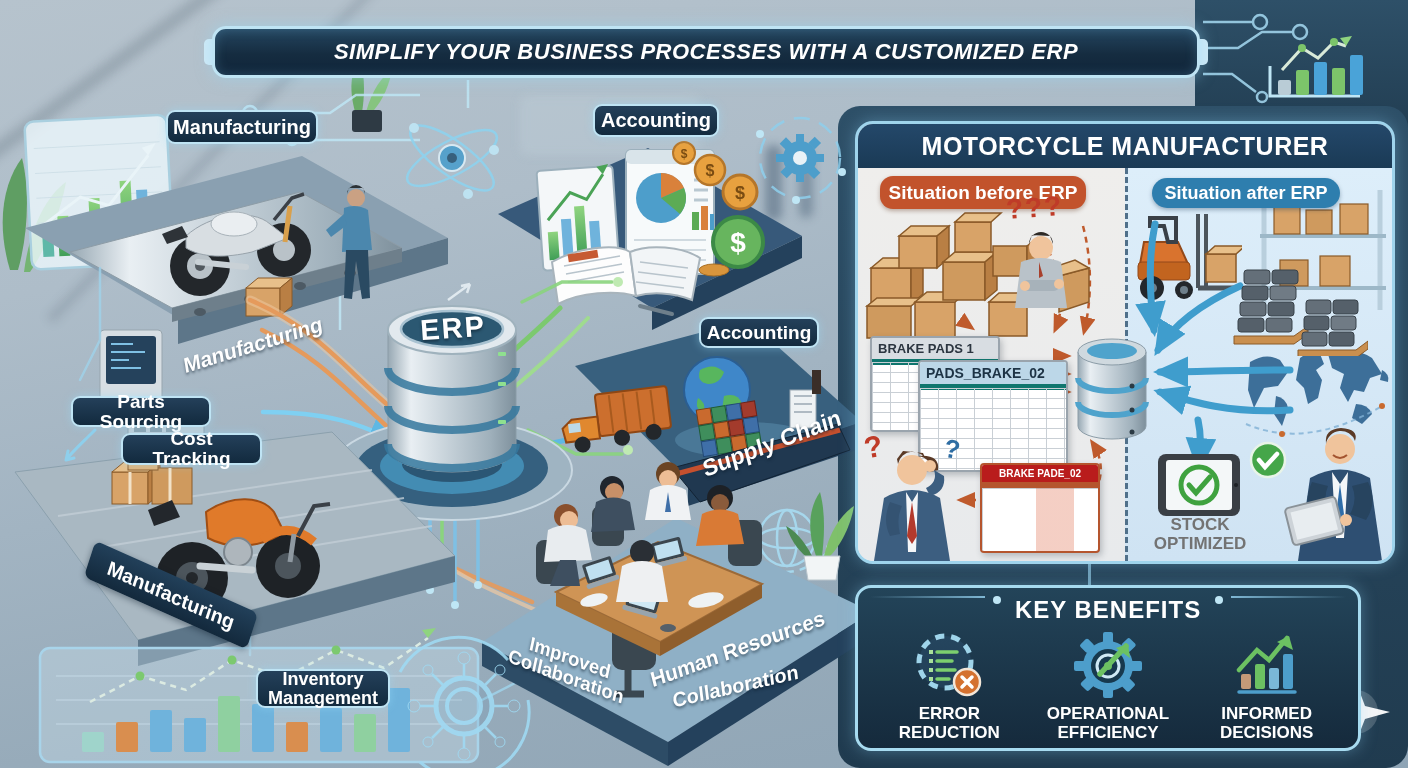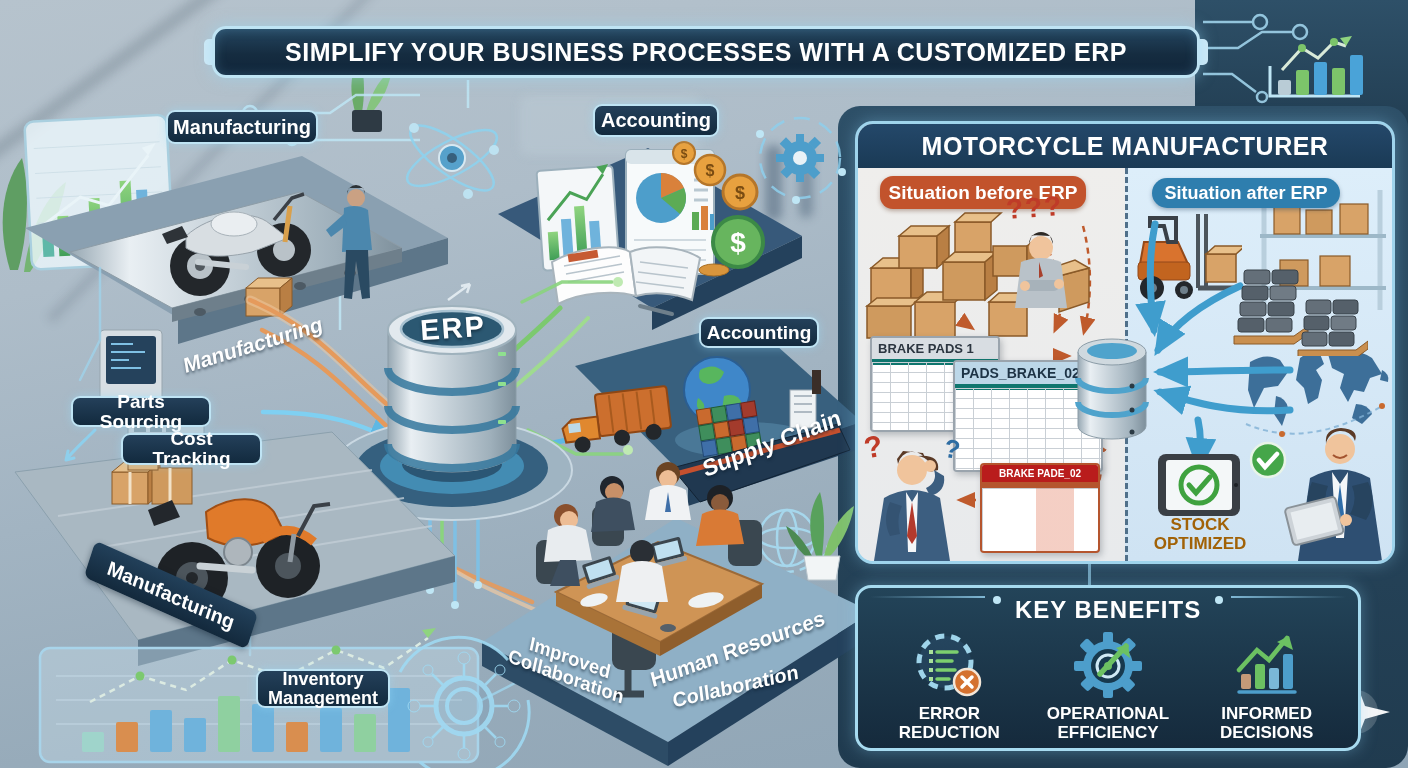--- a/index.html
+++ b/index.html
@@ -12,21 +12,21 @@
   .lab{position:absolute;z-index:6;display:flex;align-items:center;justify-content:center;
     text-align:center;color:#fff;font-weight:bold;}
   .pill{background:linear-gradient(180deg,#24405a,#122a3e);border:2px solid #bfe4f4;border-radius:9px;
     box-shadow:0 0 10px rgba(150,220,250,.45);padding:2px 8px;line-height:1.05;}
   .banner{background:linear-gradient(180deg,#22405a,#13293c);border-radius:7px;padding:3px 12px;line-height:1.05;
     box-shadow:0 2px 6px rgba(10,25,40,.4);}
   .floor-text{text-shadow:0 2px 3px rgba(10,25,40,.55);line-height:1.02;}
   .title-banner{left:212px;top:26px;width:988px;height:52px;z-index:7;
     background:linear-gradient(180deg,#24455f,#152c40 55%,#10253a);
     border:3px solid #bfe4f4;border-radius:14px;box-shadow:0 0 16px rgba(150,220,250,.5),inset 0 0 12px rgba(120,190,230,.25);
-    font-size:25px;letter-spacing:.5px;}
+    font-size:22px;letter-spacing:.5px;font-style:italic;}
   .title-tab{position:absolute;z-index:6;width:18px;height:26px;background:#cfe9f6;border-radius:5px;top:39px;}
   
   .case-panel{position:absolute;left:855px;top:121px;width:540px;height:443px;z-index:5;
     border:3px solid #9fd4ec;border-radius:18px;overflow:hidden;background:#ecedee;
     box-shadow:0 0 16px rgba(140,210,245,.35);}
   .case-header{height:44px;background:linear-gradient(180deg,#24486a,#1a3a55);display:flex;align-items:center;
     justify-content:center;color:#fff;font-weight:bold;font-size:25px;letter-spacing:.5px;}
   .case-body{position:relative;height:393px;display:flex;}
   .col-before{flex:0 0 267px;background:linear-gradient(180deg,#efeeec,#e8eaec);}
   .col-after{flex:1;background:linear-gradient(180deg,#ddeefa,#cfe3f3);border-left:3px dashed #50708a;}
@@ -39,21 +39,21 @@
   .qmarks{position:absolute;font-weight:bold;z-index:4;}
   .sheet{position:absolute;border:2px solid #9aa4ad;border-radius:4px;background:#fff;overflow:hidden;z-index:3;
     box-shadow:2px 3px 6px rgba(60,70,80,.3);}
   .sheet-head{font-weight:bold;white-space:nowrap;overflow:hidden;padding:3px 6px;border-bottom:6px solid #0f766e;}
   .sheet-grid{position:absolute;left:0;right:0;bottom:0;
     background-image:linear-gradient(#c9cfd5 1px,transparent 1px),linear-gradient(90deg,#c9cfd5 1px,transparent 1px);
     background-size:100% 10px,18px 100%;}
   .sheet3-grid{background-image:
     linear-gradient(90deg,transparent 54px,rgba(220,95,60,.30) 54px,rgba(220,95,60,.30) 92px,transparent 92px),
     linear-gradient(#c9cfd5 1px,transparent 1px),linear-gradient(90deg,#c9cfd5 1px,transparent 1px);}
-  .stock-label{position:absolute;left:288px;top:348px;width:108px;text-align:center;color:#a16207;font-weight:bold;
+  .stock-label{position:absolute;left:288px;top:348px;width:108px;text-align:center;color:#737373;font-weight:bold;
     font-size:17px;line-height:1.1;z-index:4;}
   .arrow-layer{position:absolute;left:0;top:0;z-index:2;pointer-events:none;}
   .above{z-index:3;}
   
   .benefits-panel{position:absolute;left:855px;top:585px;width:506px;height:166px;z-index:5;
     background:linear-gradient(180deg,#234459,#152a3c);border:3px solid #a7dbf0;border-radius:16px;
     box-shadow:0 0 16px rgba(140,210,245,.35);padding:8px 12px 6px;}
   .bt-row{display:flex;align-items:flex-start;gap:8px;}
   .bt-line{flex:1;height:2px;background:linear-gradient(90deg,rgba(127,183,212,0),#7fb7d4);}
   .bt-line.r{background:linear-gradient(90deg,#7fb7d4,rgba(127,183,212,0));}
@@ -670,21 +670,21 @@
         <rect x="160" y="74" width="36" height="11" rx="5" fill="#a7b2ba"></rect>
         <circle cx="162" cy="80" r="5" fill="#f0c49c"></circle>
             <circle cx="196" cy="78" r="5" fill="#f0c49c"></circle>
       </g>
     </svg>
 
     <div class="sheet" style="left:12px;top:168px;width:130px;height:96px;">
       <div class="sheet-head" style="background:#d8dde2;color:#2b3540;font-size:13px;">BRAKE PADS 1</div>
       <div class="sheet-grid" style="top:24px;"></div>
     </div>
-    <div class="sheet" style="left:60px;top:192px;width:150px;height:112px;margin-left:35px;">
+    <div class="sheet" style="left:60px;top:192px;width:150px;height:112px;">
       <div class="sheet-head" style="background:#bcd7e8;color:#1d3345;font-size:14px;">PADS_BRAKE_02</div>
       <div class="sheet-grid" style="top:26px;"></div>
     </div>
     <div class="sheet" style="left:122px;top:295px;width:120px;height:90px;border-color:#b5552e;">
       <div class="sheet-head" style="background:#b91c1c;color:#fff;font-size:10px;border-color:#b5552e;text-align:center;">BRAKE PADE_02</div>
       <div class="sheet-grid sheet3-grid" style="top:23px;"></div>
     </div>
 
     <div class="qmarks" style="left:6px;top:262px;font-size:30px;color:#bf3b28;transform:rotate(-10deg);">?</div>
     <div class="qmarks" style="left:86px;top:266px;font-size:26px;color:#2e6da3;transform:rotate(10deg);">?</div>

